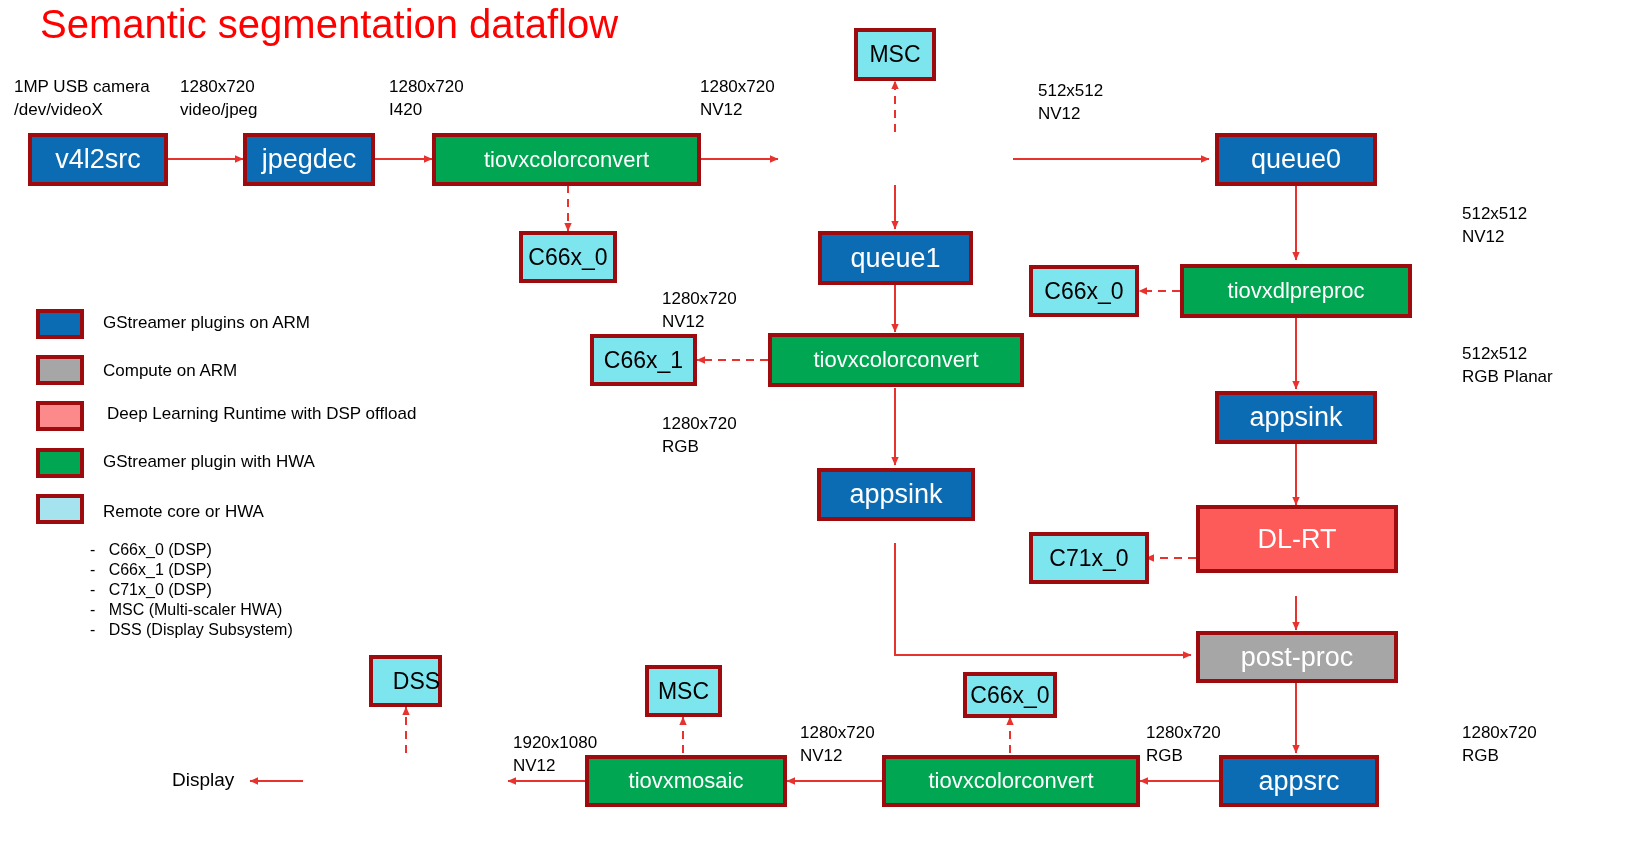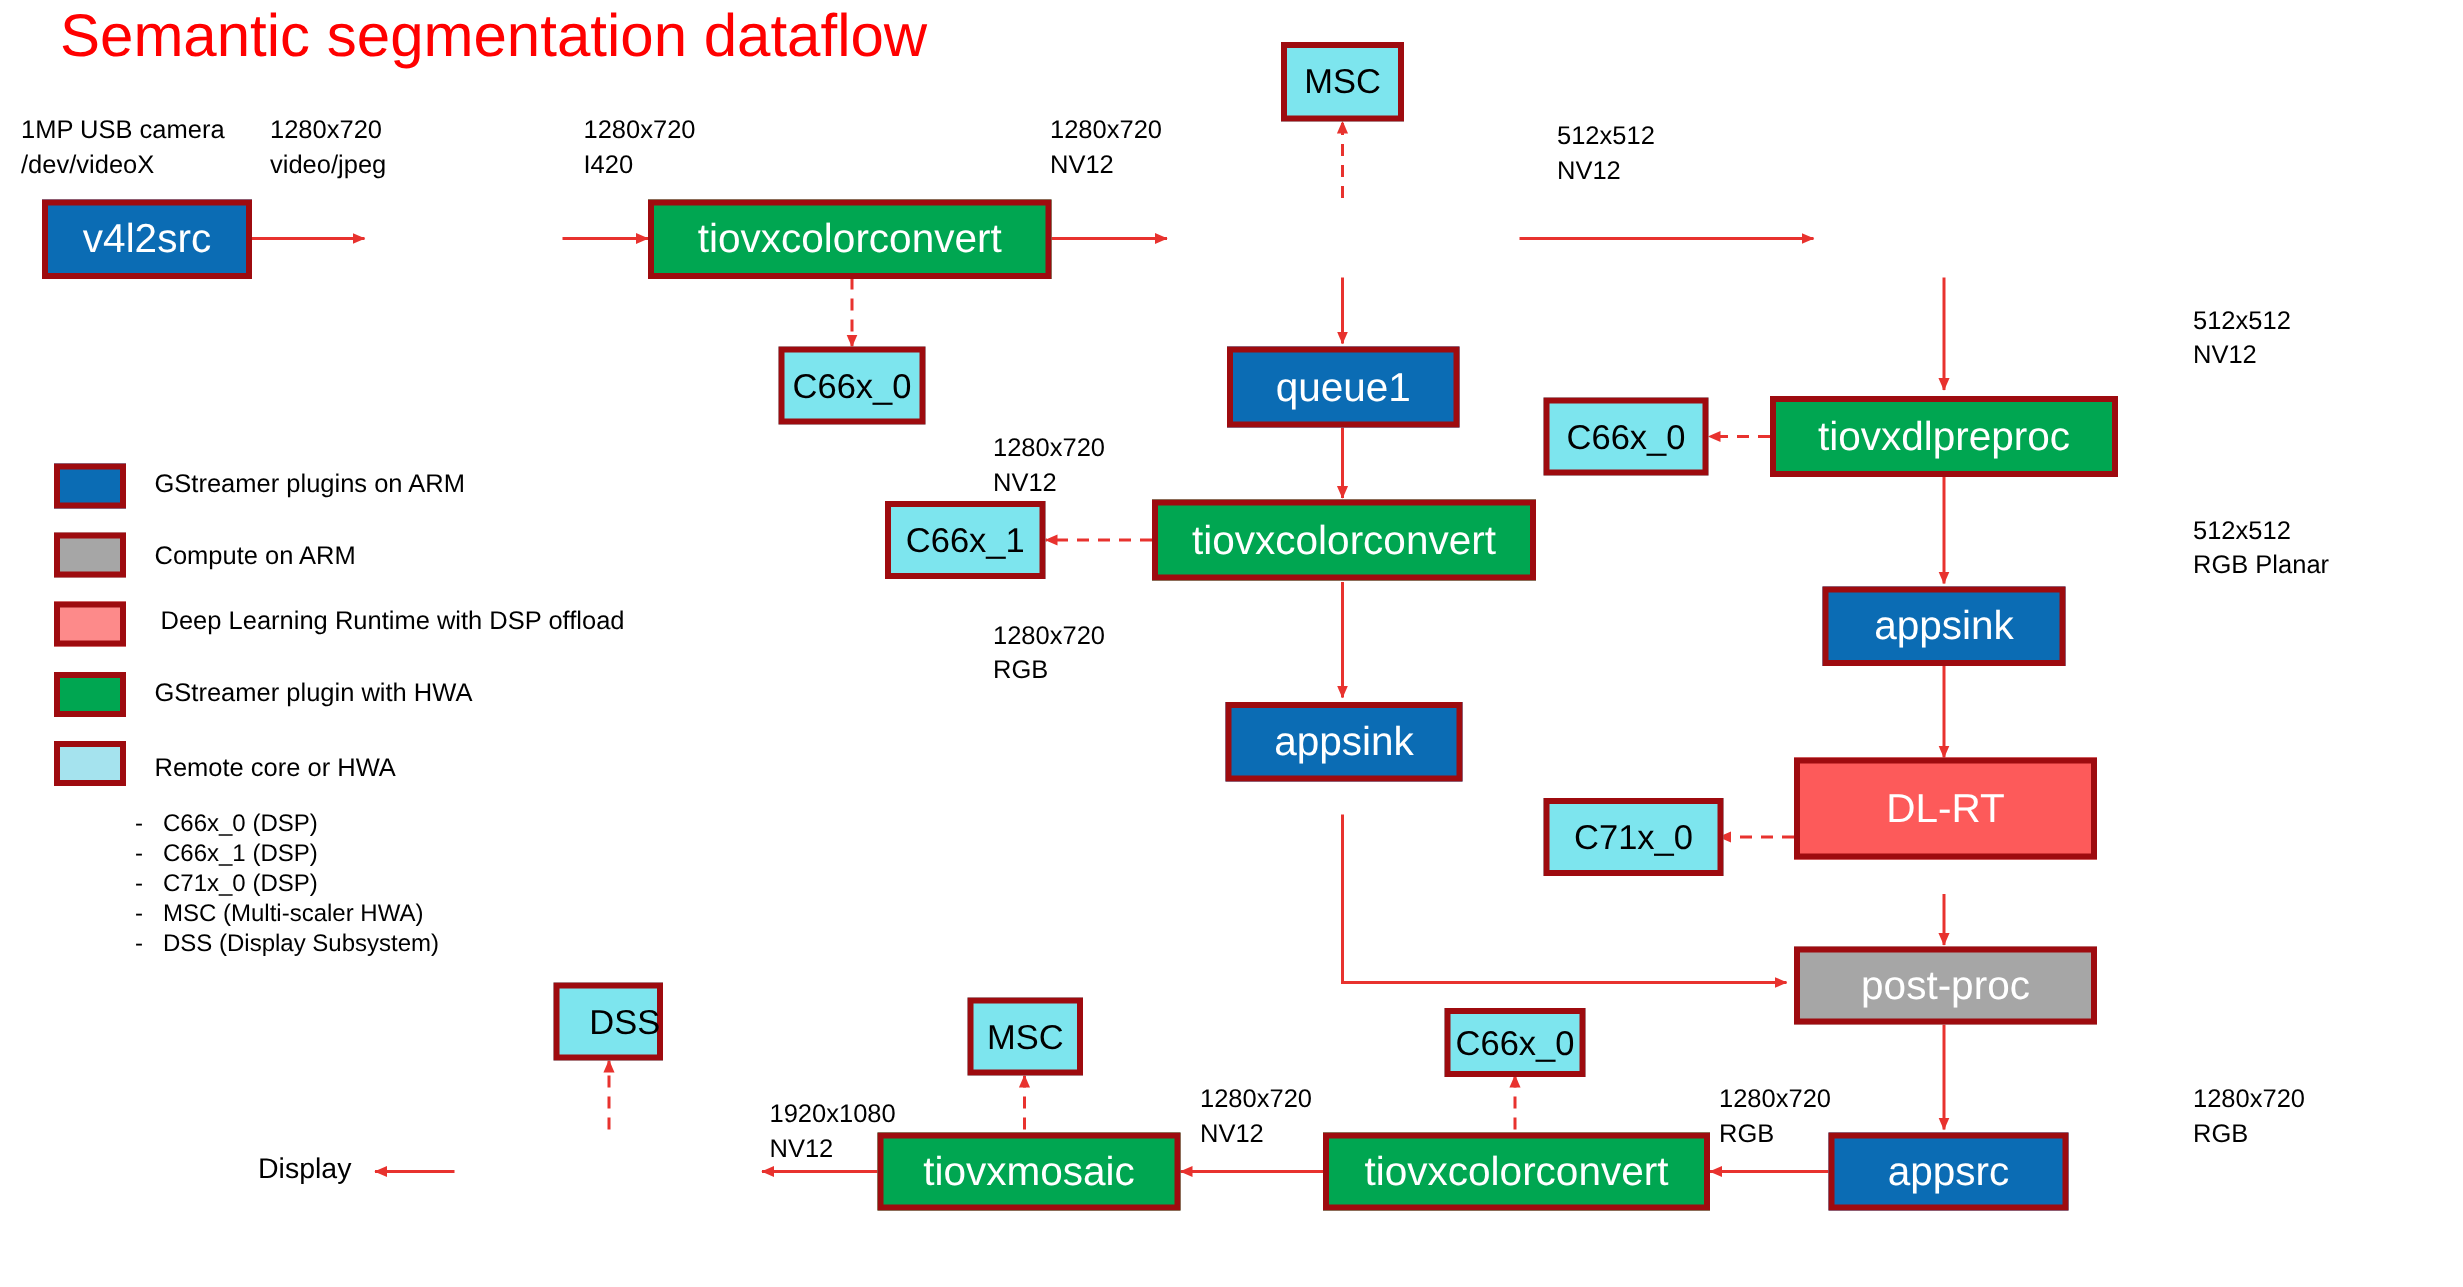--- a/index.html
+++ b/index.html
@@ -9,21 +9,21 @@
 
   #title{position:absolute;left:40px;top:2px;font-size:40px;color:#ff0000;
          letter-spacing:0px;white-space:nowrap;font-weight:400;}
 
   .node{position:absolute;box-sizing:border-box;border:4px solid #9e0b0f;
         display:flex;align-items:center;justify-content:center;
         text-align:center;line-height:1.05;}
   .node .lbl{display:block;white-space:nowrap;}
 
   .n-blue{background:#0b6cb4;color:#ffffff;font-size:27px;}
-  .n-green{background:#00a651;color:#ffffff;font-size:27px;}
+  .n-green{background:#00a651;color:#ffffff;font-size:22px;}
   .n-red{background:#fd5a5a;color:#ffffff;font-size:27px;}
   .n-gray{background:#a6a6a6;color:#ffffff;font-size:27px;}
   .n-cyan{background:#7de5ee;color:#000000;font-size:23px;}
 
   .cap{position:absolute;font-size:17px;color:#000000;line-height:1.35;
        white-space:pre-line;}
   .plain{position:absolute;font-size:19px;color:#000000;white-space:nowrap;}
 
   
   .lg-sw{position:absolute;width:48px;height:30px;border:4px solid #9e0b0f;box-sizing:border-box;}
@@ -130,34 +130,40 @@
   <div class="lg-bul" style="left:90px;top:538px;">-   C66x_0 (DSP)</div>
   <div class="lg-bul" style="left:90px;top:558px;">-   C66x_1 (DSP)</div>
   <div class="lg-bul" style="left:90px;top:578px;">-   C71x_0 (DSP)</div>
   <div class="lg-bul" style="left:90px;top:598px;">-   MSC (Multi-scaler HWA)</div>
   <div class="lg-bul" style="left:90px;top:618px;">-   DSS (Display Subsystem)</div>
 
   <div class="node n-blue" style="left:28px;top:133px;width:140px;height:53px;">
     <span class="lbl">v4l2src</span>
     </div>
 
+  <div class="node n-blue" style="left:243px;top:133px;width:132px;height:53px;">
+    <span class="lbl">jpegdec</span>
+    </div>
 
   <div class="node n-green" style="left:432px;top:133px;width:269px;height:53px;">
     <span class="lbl">tiovxcolorconvert</span>
     </div>
 
   <div class="node n-cyan" style="left:519px;top:231px;width:98px;height:52px;">
     <span class="lbl">C66x_0</span>
     </div>
 
 
   <div class="node n-cyan" style="left:854px;top:28px;width:82px;height:53px;">
     <span class="lbl">MSC</span>
     </div>
 
+  <div class="node n-blue" style="left:1215px;top:133px;width:162px;height:53px;">
+    <span class="lbl">queue0</span>
+    </div>
 
   <div class="node n-blue" style="left:818px;top:231px;width:155px;height:54px;">
     <span class="lbl">queue1</span>
     </div>
 
   <div class="node n-green" style="left:1180px;top:264px;width:232px;height:54px;">
     <span class="lbl">tiovxdlpreproc</span>
     </div>
 
   <div class="node n-cyan" style="left:1029px;top:265px;width:110px;height:52px;">

